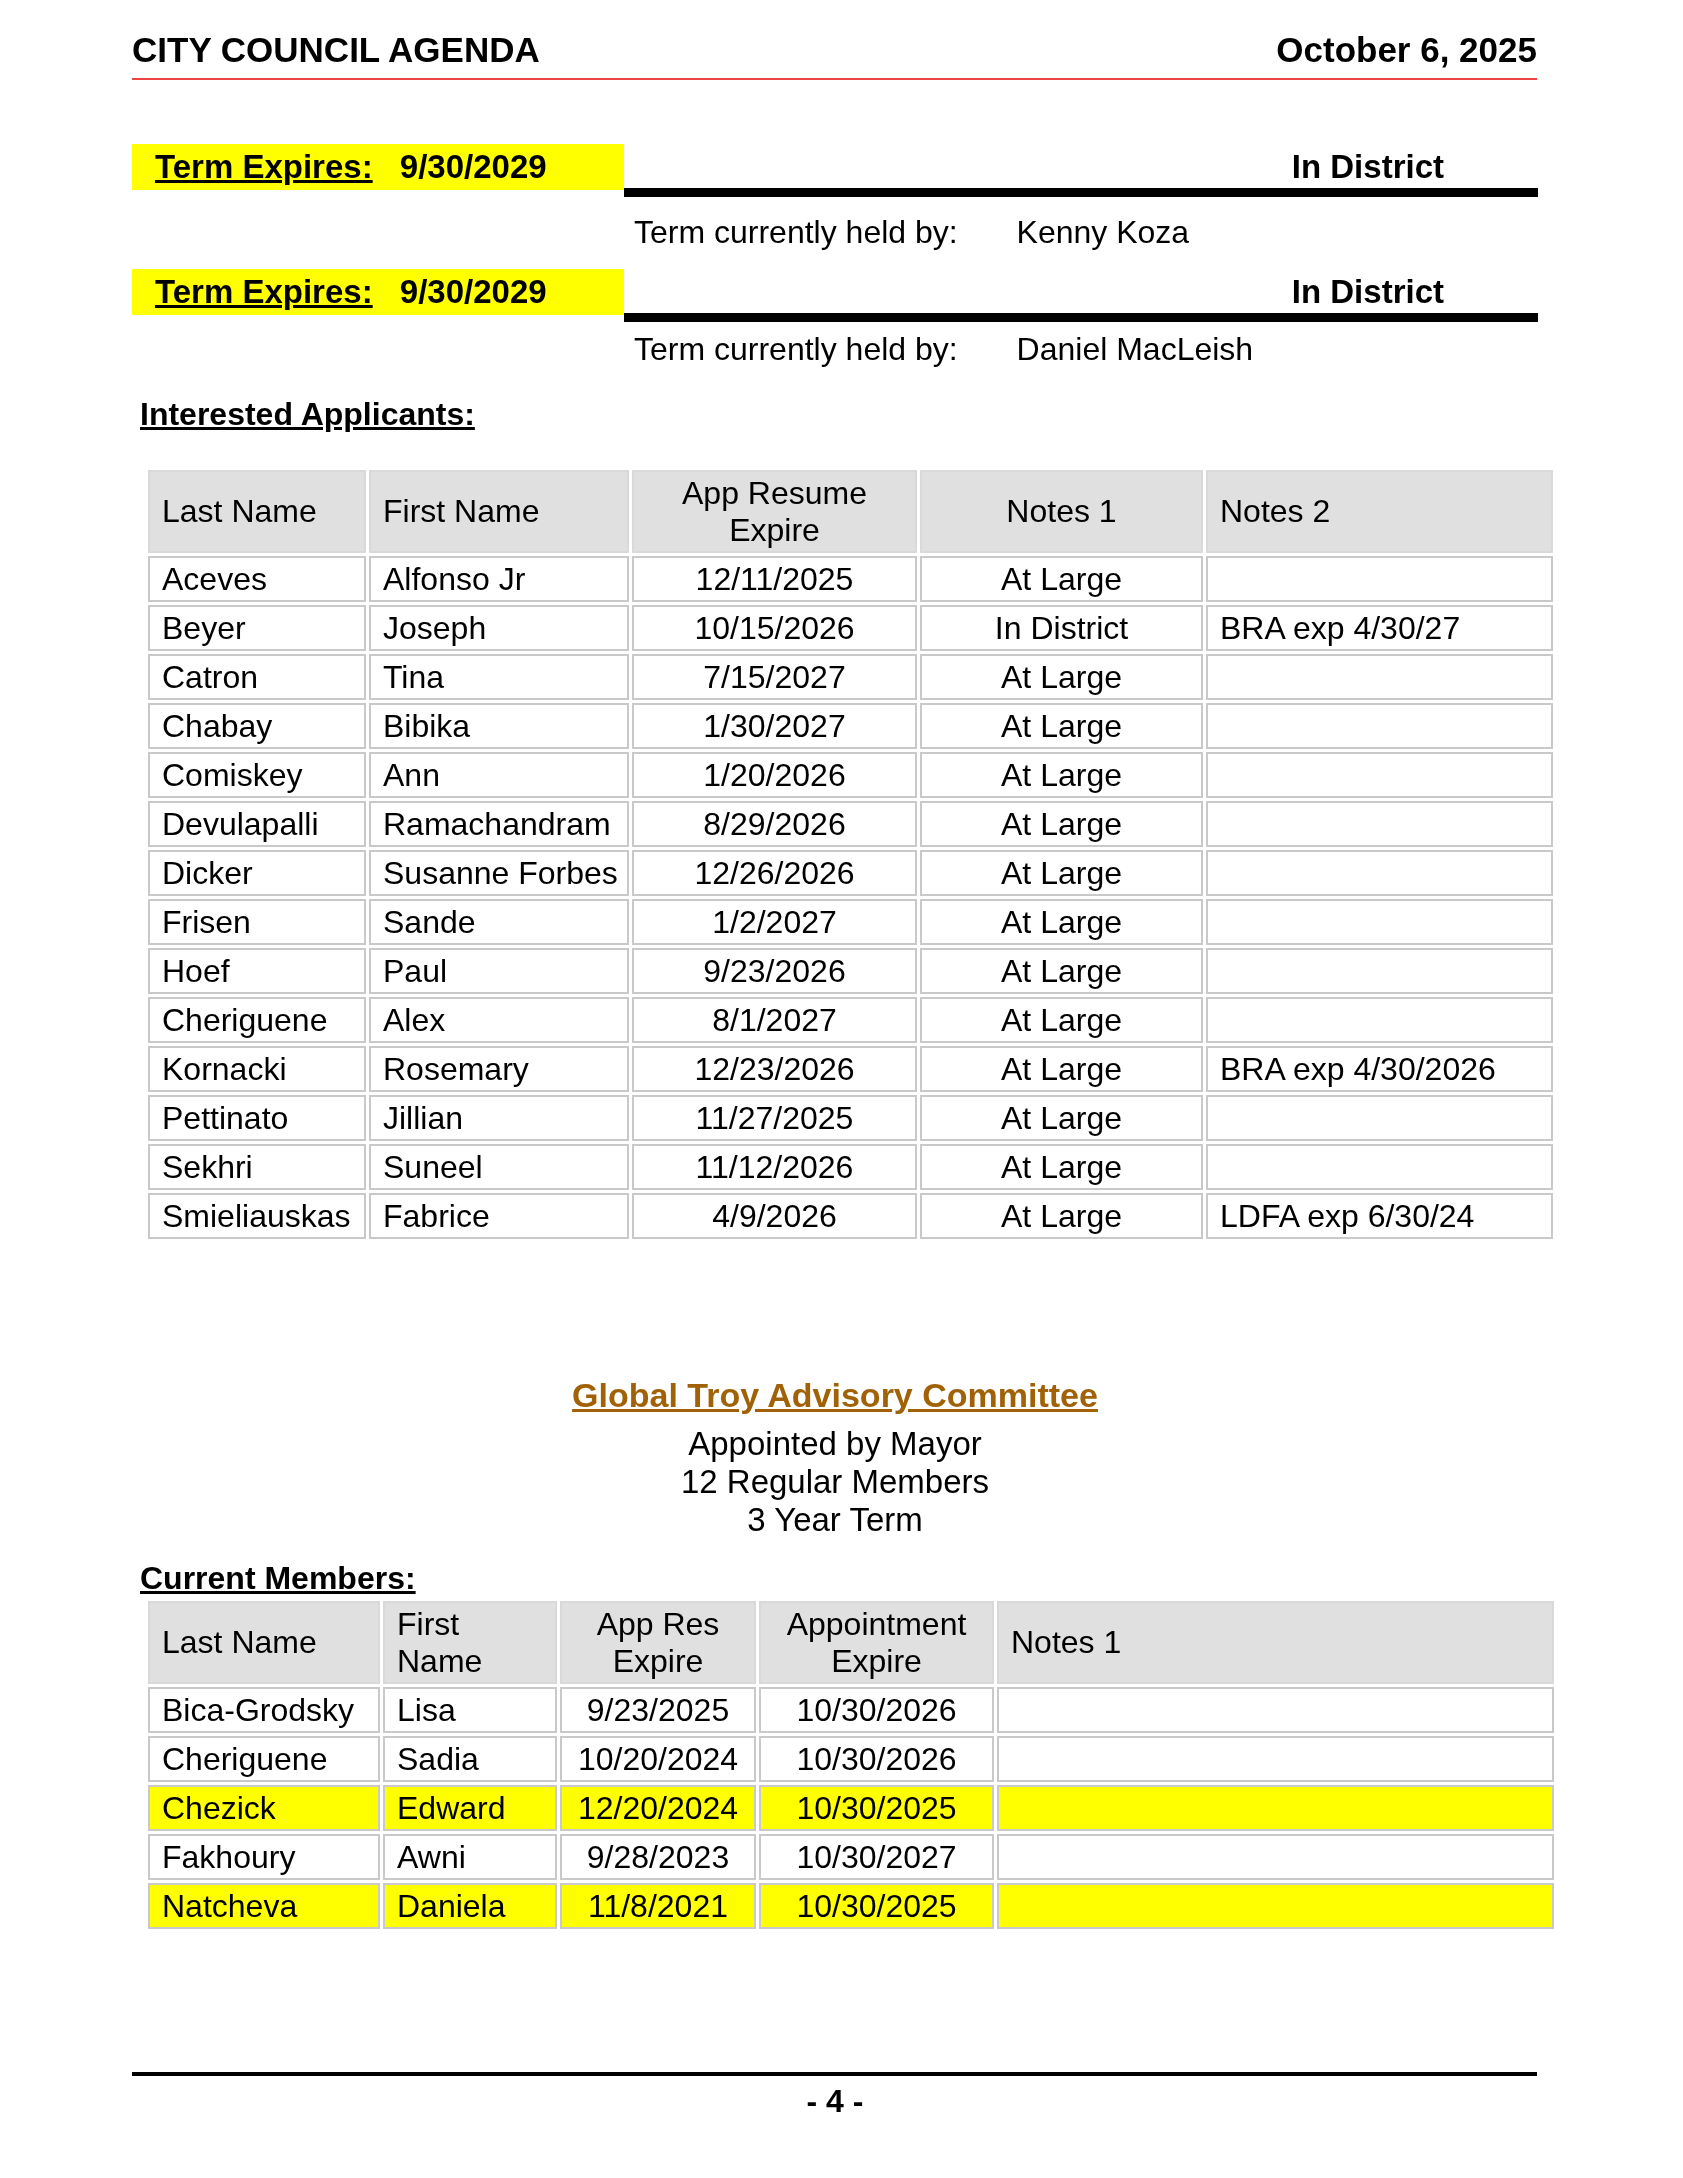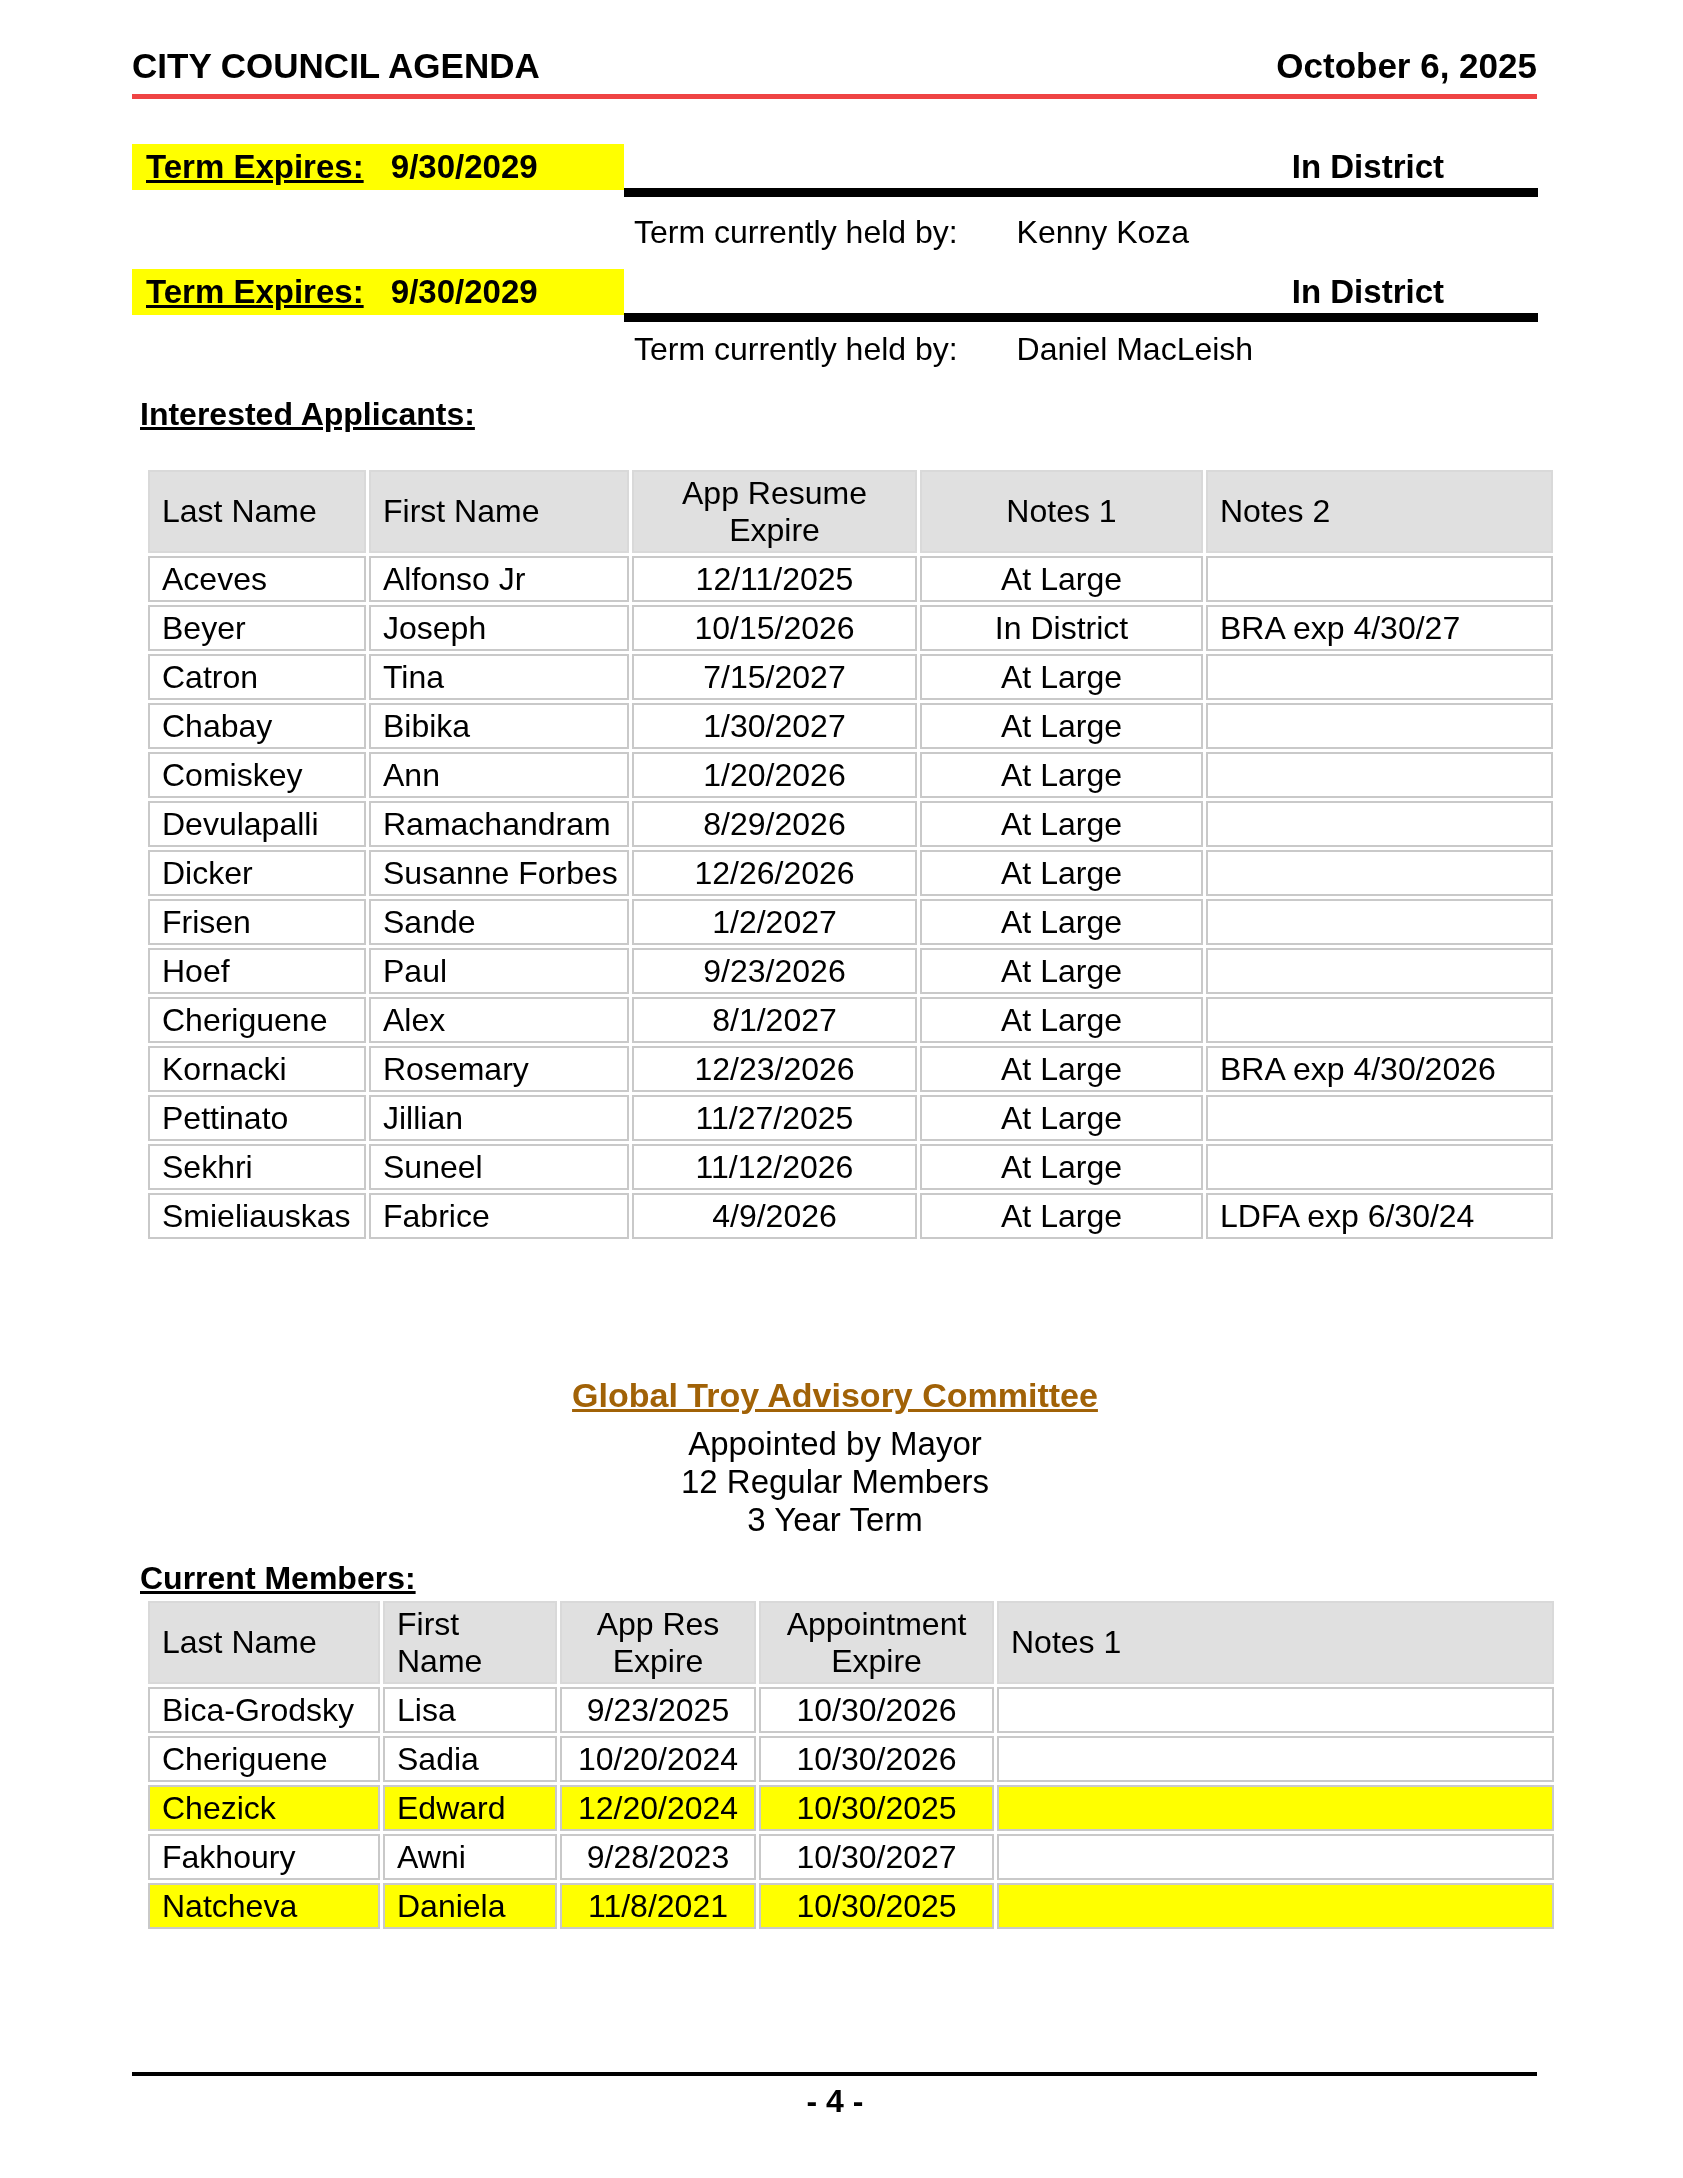--- a/index.html
+++ b/index.html
@@ -9,32 +9,32 @@
     width:1683px; height:2178px;
     background:#ffffff;
     font-family:"Liberation Sans", sans-serif;
     color:#000;
     margin:0 auto;
     overflow:hidden;
   }
 
   
   .doc-header {
-    position:absolute; left:132px; right:146px; top:46px;
+    position:absolute; left:132px; right:146px; top:30px;
     display:flex; justify-content:space-between; align-items:flex-end;
-    border-bottom:5px solid #ef4444; padding-bottom:8px;
+    border-bottom:2px solid #ef4444; padding-bottom:8px;
     font-size:35px; font-weight:bold;
   }
 
   
   .term-block { position:absolute; left:132px; width:1406px; height:46px; }
   .term-block .hlbox {
     position:absolute; left:0; top:0; width:492px; height:46px;
     background:#ffff00; font-size:33px; font-weight:bold; line-height:46px;
-    padding-left:14px; white-space:nowrap;
+    padding-left:23px; white-space:nowrap;
   }
   .term-block .hlbox .lbl { text-decoration:underline; }
   .term-block .hlbox .dt { margin-left:18px; }
   .term-block .district {
     position:absolute; right:94px; top:0; line-height:46px;
     font-size:33px; font-weight:bold;
   }
   .term-block .rule { position:absolute; left:492px; right:0; top:44px; height:9px; background:#000; }
 
   .heldby { position:absolute; left:634px; font-size:32px; white-space:nowrap; }

